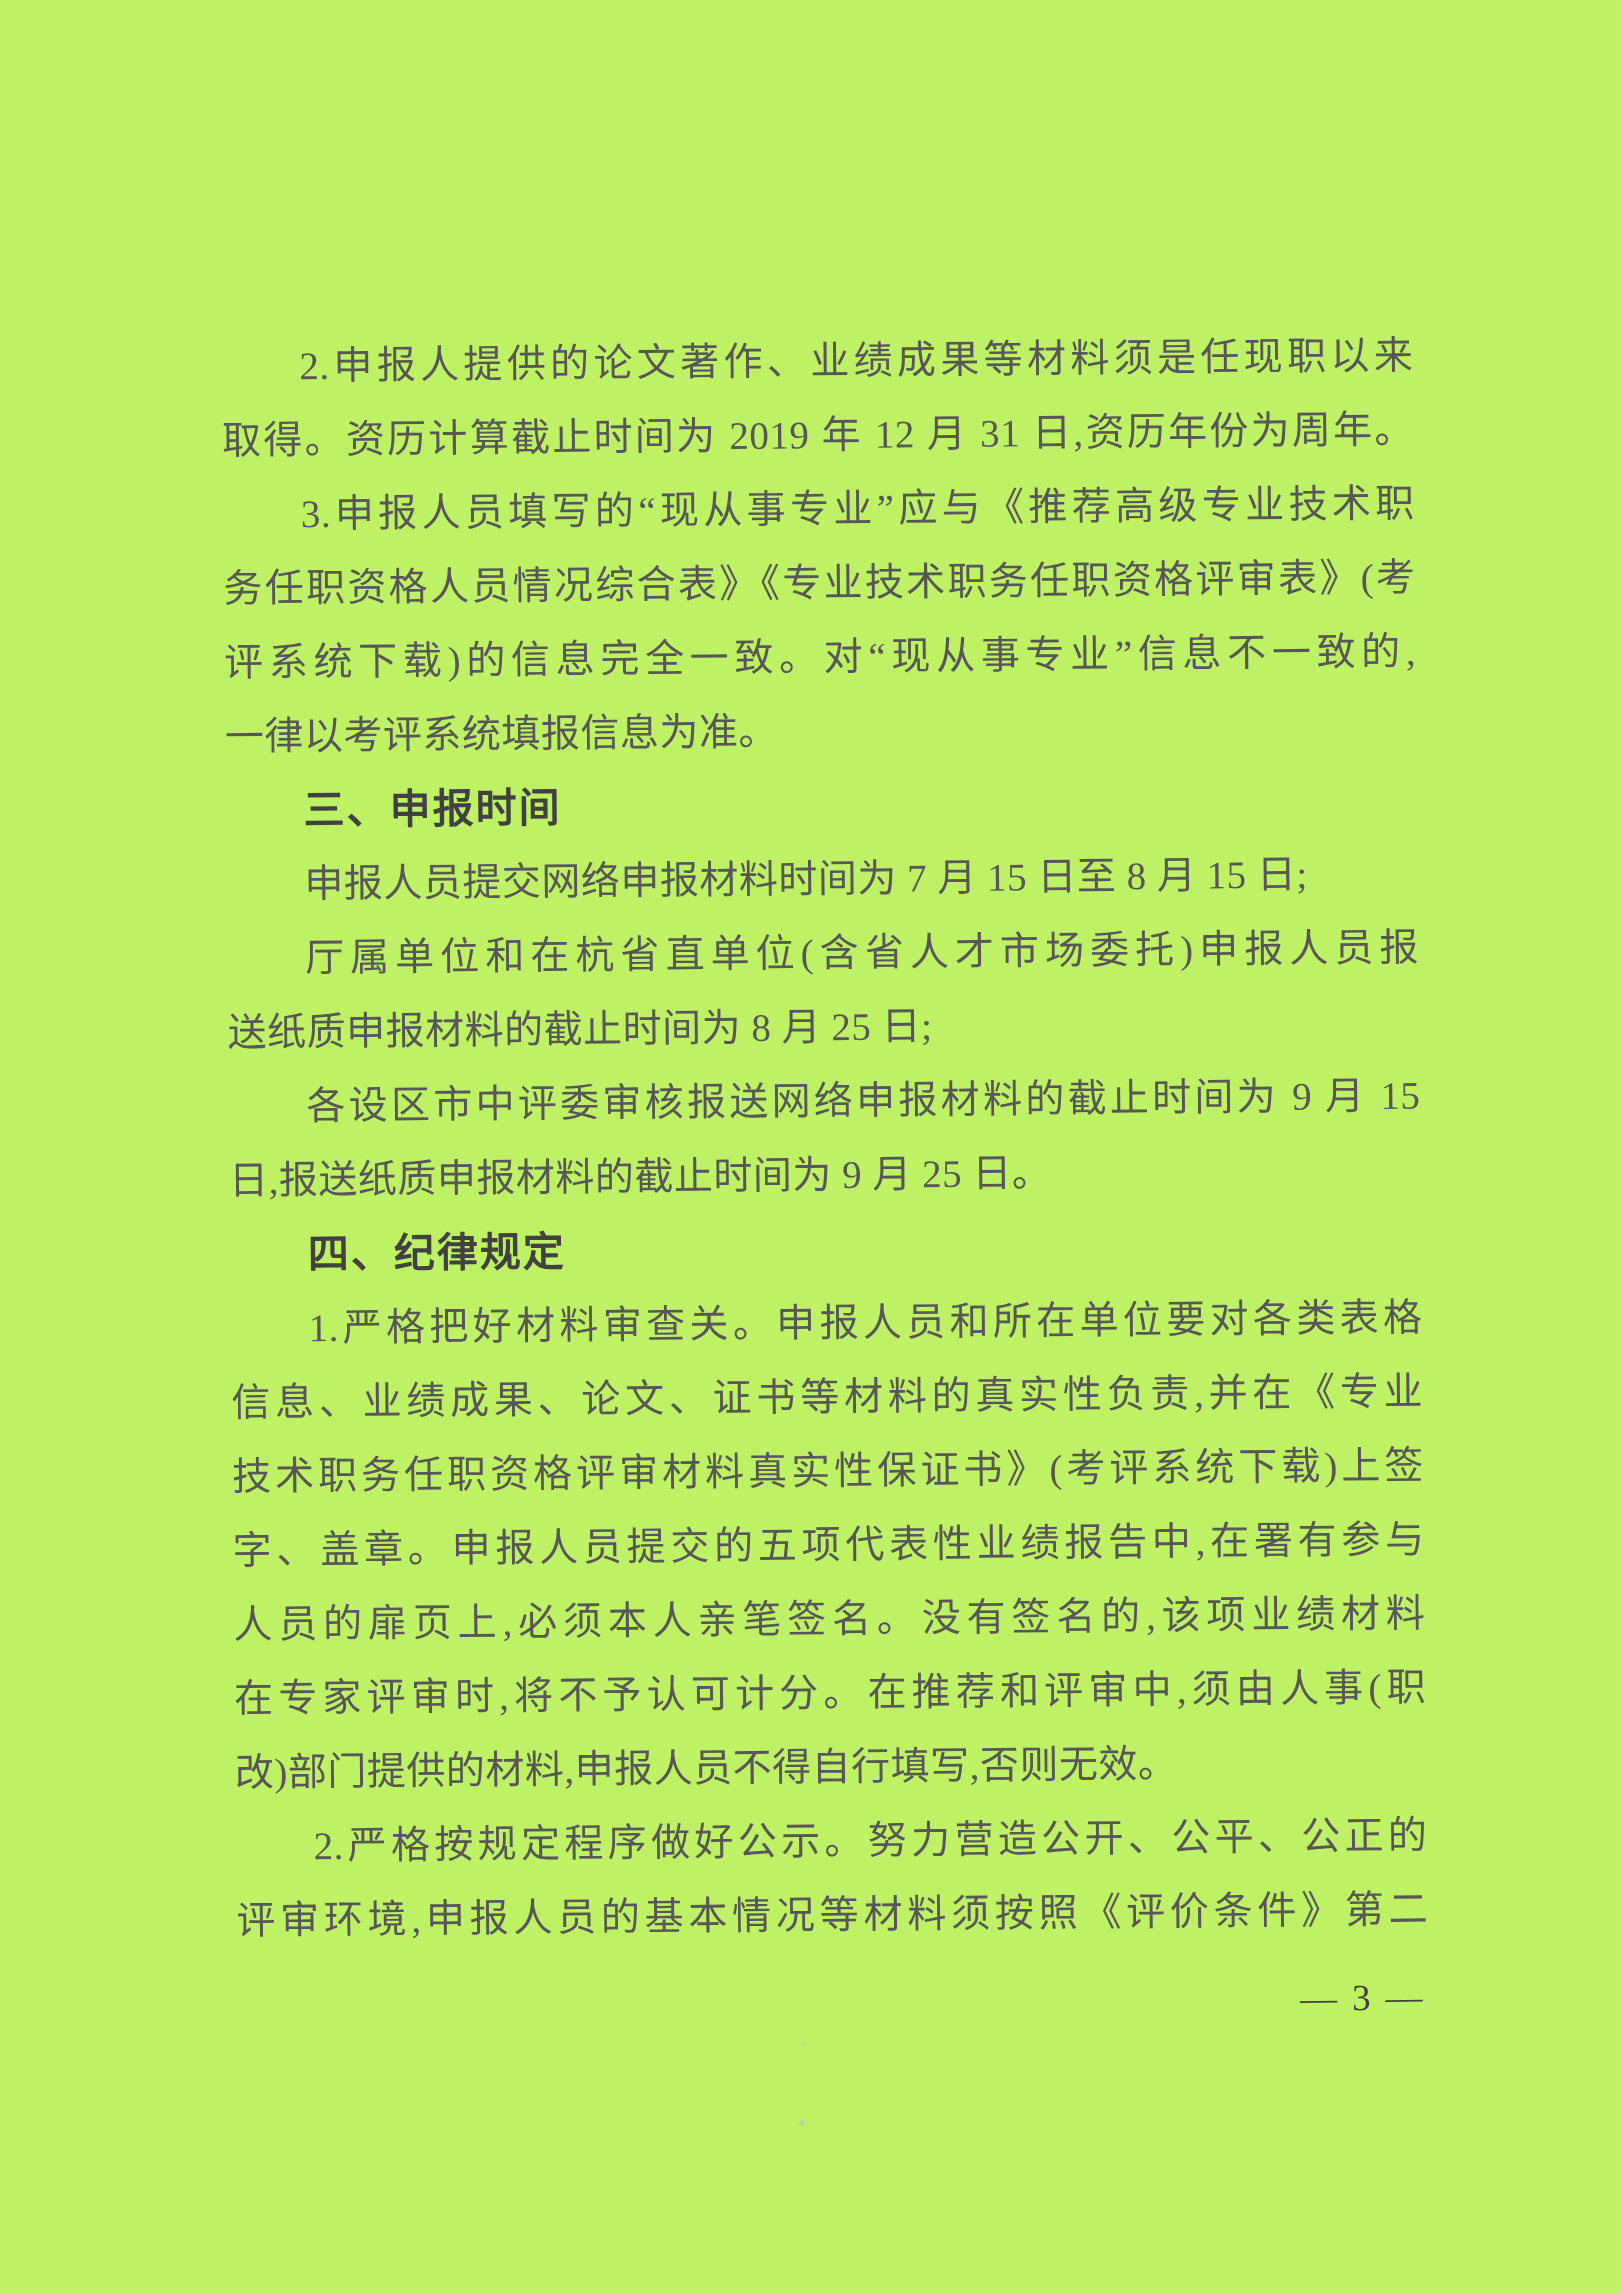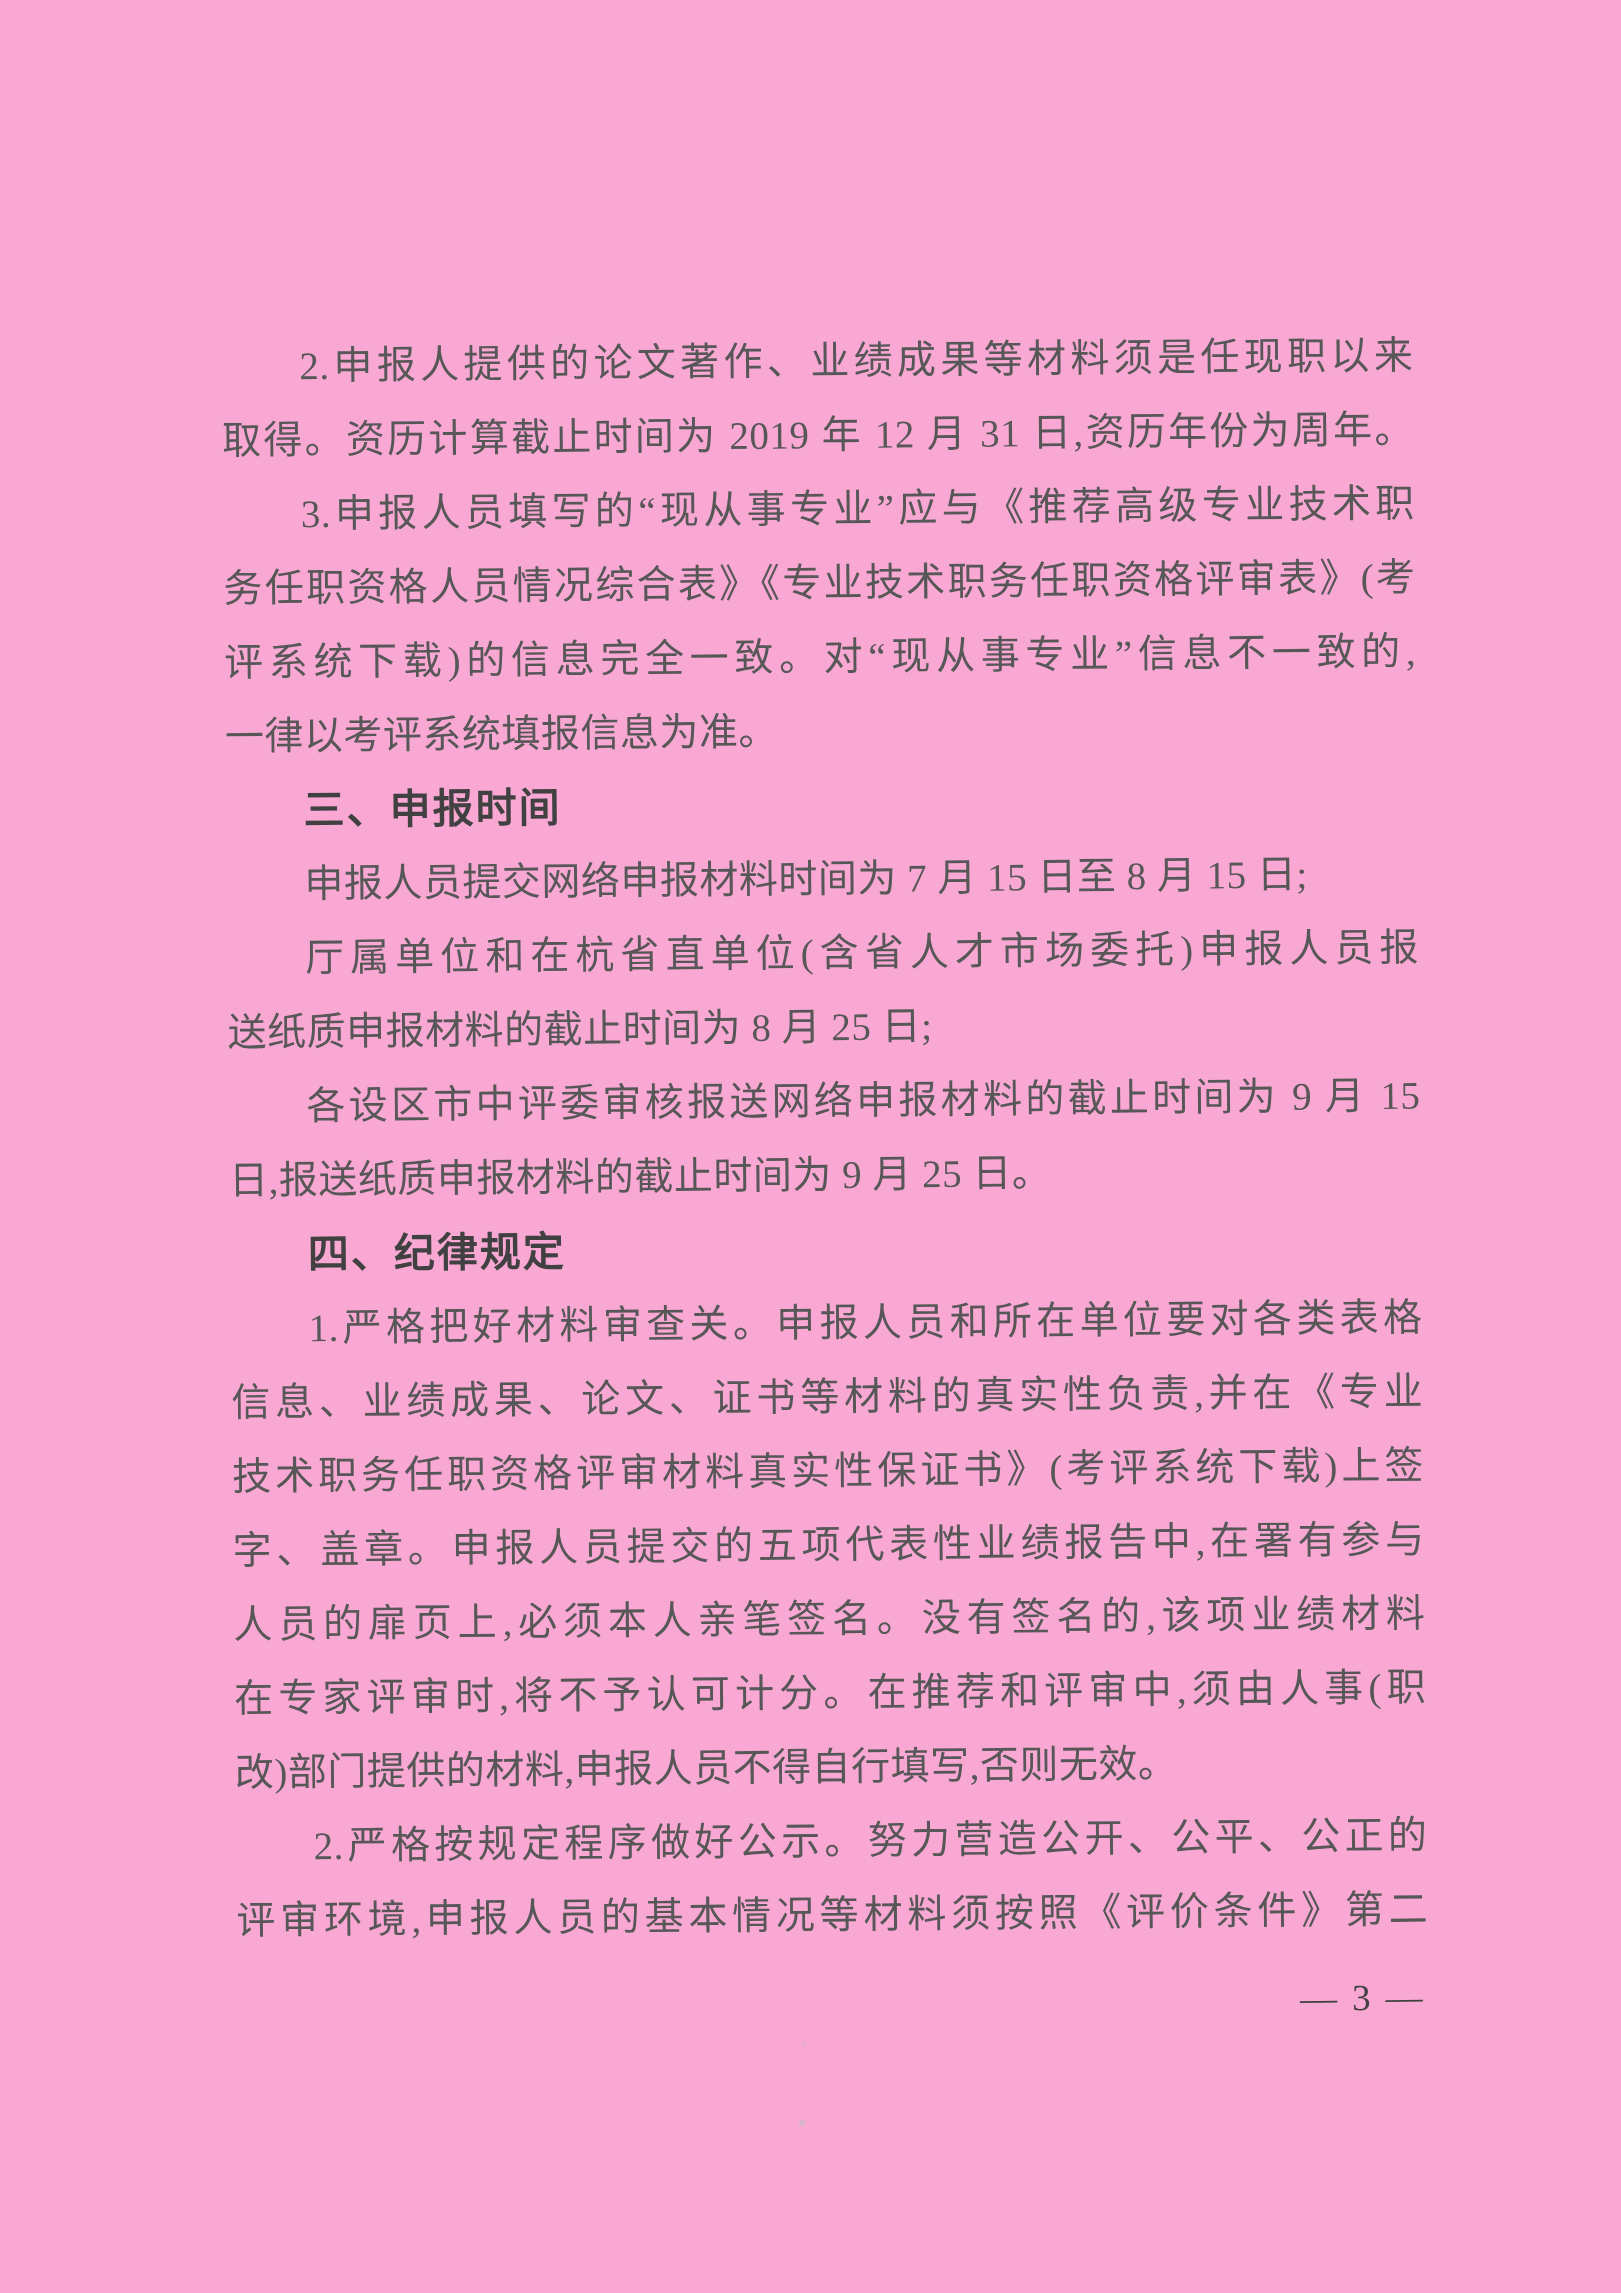--- a/index.html
+++ b/index.html
@@ -5,21 +5,21 @@
 <style>
   html, body {
     margin: 0;
     padding: 0;
     background: #ffffff;
   }
   .sheet {
     position: relative;
     width: 1621px;
     height: 2294px;
-    background: #f9a8d4;
+    background: #bef264;
     overflow: hidden;
     font-family: "Liberation Serif", "DejaVu Serif", serif;
   }
   
   .content {
     position: absolute;
     left: 221px;
     top: 330px;
     width: 1192px;
     transform: rotate(-0.55deg);

